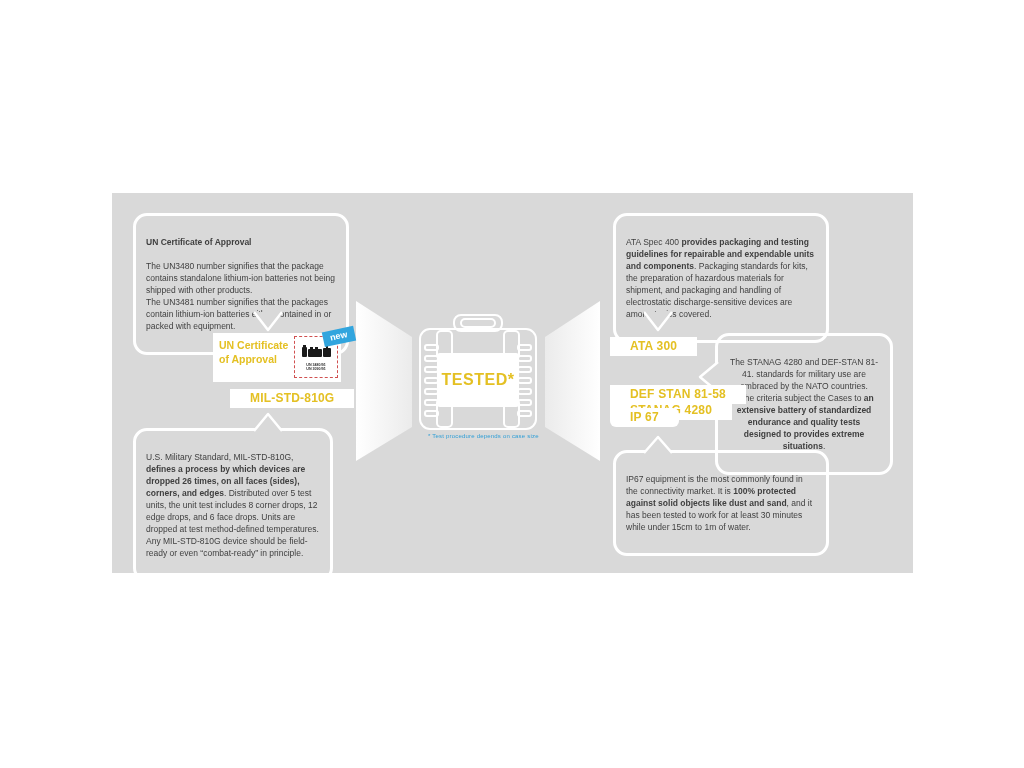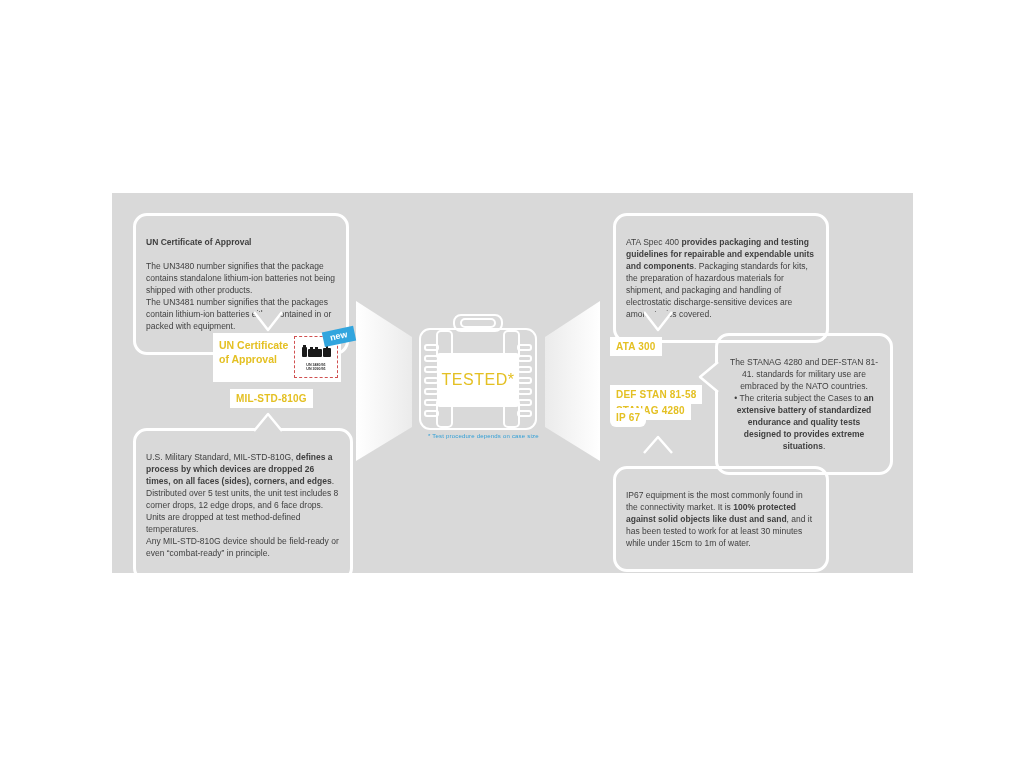--- a/index.html
+++ b/index.html
@@ -22,22 +22,22 @@
   }
   .bubble .b{font-weight:700;}
   .bubble-title{font-weight:700;}
   .overlay{
     position:absolute;left:0;top:0;width:1024px;height:768px;
     z-index:5;pointer-events:none;
   }
   .ylabel{
     position:absolute;z-index:6;
     background:#ffffff;color:#e4c023;font-weight:700;
-    font-size:10px;line-height:13px;letter-spacing:.2px;
-    padding:3px 6px;white-space:nowrap;
+    font-size:12px;line-height:13px;letter-spacing:.2px;
+    padding:3px 20px;white-space:nowrap;
   }
   .uncert-box{
     position:absolute;left:213px;top:333px;width:128px;height:49px;
     background:#ffffff;z-index:6;box-sizing:border-box;
   }
   .uncert-text{
     position:absolute;left:6px;top:6px;width:76px;
     color:#e4c023;font-weight:700;font-size:10.5px;line-height:13.5px;
   }
   .un-pack{
@@ -53,53 +53,53 @@
     position:absolute;left:323px;top:329px;z-index:8;
     background:#31a5de;color:#ffffff;font-weight:700;font-size:9px;
     padding:2px 7px 3px;transform:rotate(-12deg);
   }
   .tested-panel{
     position:absolute;left:437px;top:353px;width:82px;height:54px;
     background:#ffffff;border-radius:3px;z-index:6;
     display:flex;align-items:center;justify-content:center;
   }
   .tested-text{
-    color:#e4c023;font-weight:400;font-size:16px;letter-spacing:.5px;
+    color:#e4c023;font-weight:700;font-size:16px;letter-spacing:.5px;
   }
   .footnote{
     position:absolute;left:428px;top:433px;z-index:6;
     color:#2f9ed6;font-size:6px;letter-spacing:.2px;
   }
 </style>
 </head>
 <body>
 
 <div class="band"></div>
 
 <div class="bubble" style="left:133px;top:213px;width:216px;">
   <div class="bubble-title">UN Certificate of Approval</div>
   <div>The UN3480 number signifies that the package contains standalone lithium-ion batteries not being shipped with other products.
 The UN3481 number signifies that the packages contain lithium-ion batteries either contained in or packed with equipment.</div>
 </div>
 
-<div class="bubble" style="left:133px;top:428px;width:220px;">
+<div class="bubble" style="left:133px;top:428px;width:200px;">
   <div><span>U.S. Military Standard, MIL-STD-810G, </span><span class="b">defines a process by which devices are dropped 26 times, on all faces (sides), corners, and edges</span><span>. Distributed over 5 test units, the unit test includes 8 corner drops, 12 edge drops, and 6 face drops. Units are dropped at test method-defined temperatures.
 Any MIL-STD-810G device should be field-ready or even “combat-ready” in principle.</span></div>
 </div>
 
 <div class="bubble" style="left:613px;top:213px;width:216px;">
   <div><span>ATA Spec 400 </span><span class="b">provides packaging and testing guidelines for repairable and expendable units and components</span><span>. Packaging standards for kits, the preparation of hazardous materials for shipment, and packaging and handling of electrostatic discharge-sensitive devices are among topics covered.</span></div>
 </div>
 
 <div class="bubble" style="left:715px;top:333px;width:178px;text-align:center;">
   <div><span>The STANAG 4280 and DEF-STAN 81-41. standards for military use are embraced by the NATO countries.
 • The criteria subject the Cases to </span><span class="b">an extensive battery of standardized endurance and quality tests designed to provides extreme situations</span><span>.</span></div>
 </div>
 
-<div class="bubble" style="left:613px;top:450px;width:216px;margin-top:16px;">
+<div class="bubble" style="left:613px;top:450px;width:216px;">
   <div><span>IP67 equipment is the most commonly found in the connectivity market. It is </span><span class="b">100% protected against solid objects like dust and sand</span><span>, and it has been tested to work for at least 30 minutes while under 15cm to 1m of water.</span></div>
 </div>
 
 <svg class="overlay" viewBox="0 0 1024 768">
   <defs>
     <linearGradient id="beamL" x1="0" y1="0" x2="1" y2="0">
       <stop offset="0" stop-color="#ffffff"></stop>
       <stop offset="1" stop-color="#ebebeb"></stop>
     </linearGradient>
     <linearGradient id="beamR" x1="1" y1="0" x2="0" y2="0">

